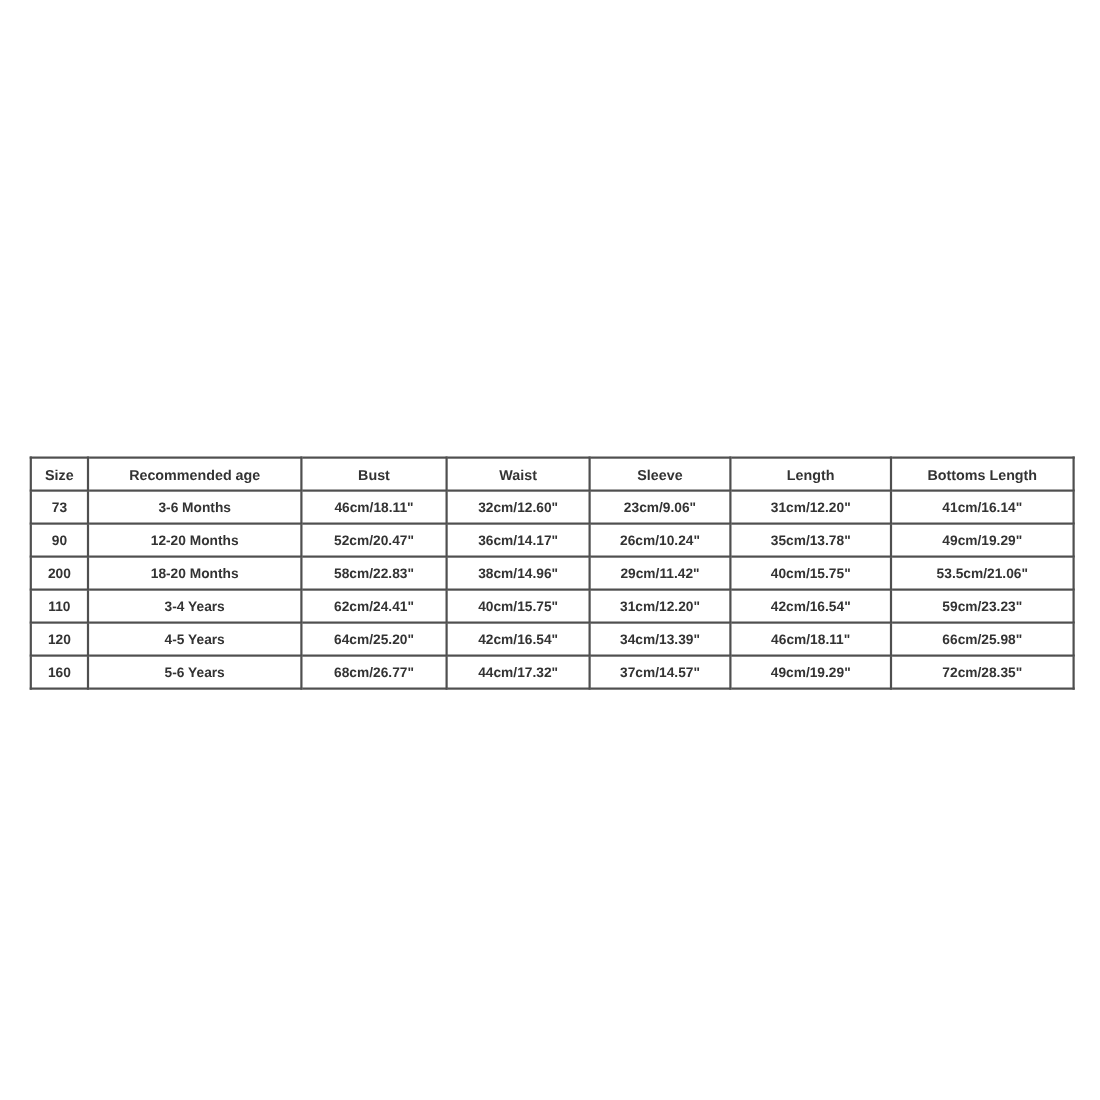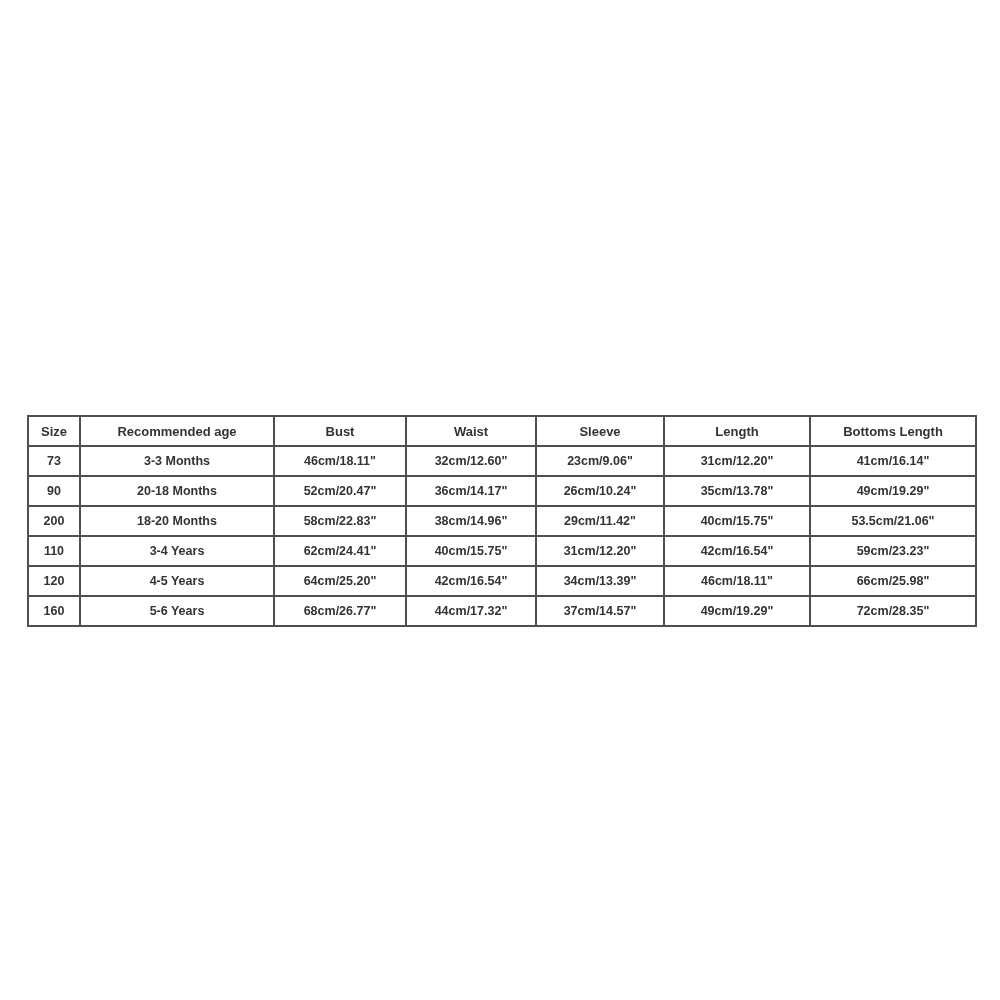--- a/index.html
+++ b/index.html
@@ -76,30 +76,30 @@
           <th>Bust</th>
           <th>Waist</th>
           <th>Sleeve</th>
           <th>Length</th>
           <th>Bottoms Length</th>
         </tr>
     </thead>
     <tbody id="table-body">
         <tr>
           <td>73</td>
-          <td>3-3 Months</td>
+          <td>3-6 Months</td>
           <td>46cm/18.11"</td>
           <td>32cm/12.60"</td>
           <td>23cm/9.06"</td>
           <td>31cm/12.20"</td>
           <td>41cm/16.14"</td>
         </tr>
         <tr>
           <td>90</td>
-          <td>20-18 Months</td>
+          <td>12-20 Months</td>
           <td>52cm/20.47"</td>
           <td>36cm/14.17"</td>
           <td>26cm/10.24"</td>
           <td>35cm/13.78"</td>
           <td>49cm/19.29"</td>
         </tr>
         <tr>
           <td>200</td>
           <td>18-20 Months</td>
           <td>58cm/22.83"</td>

